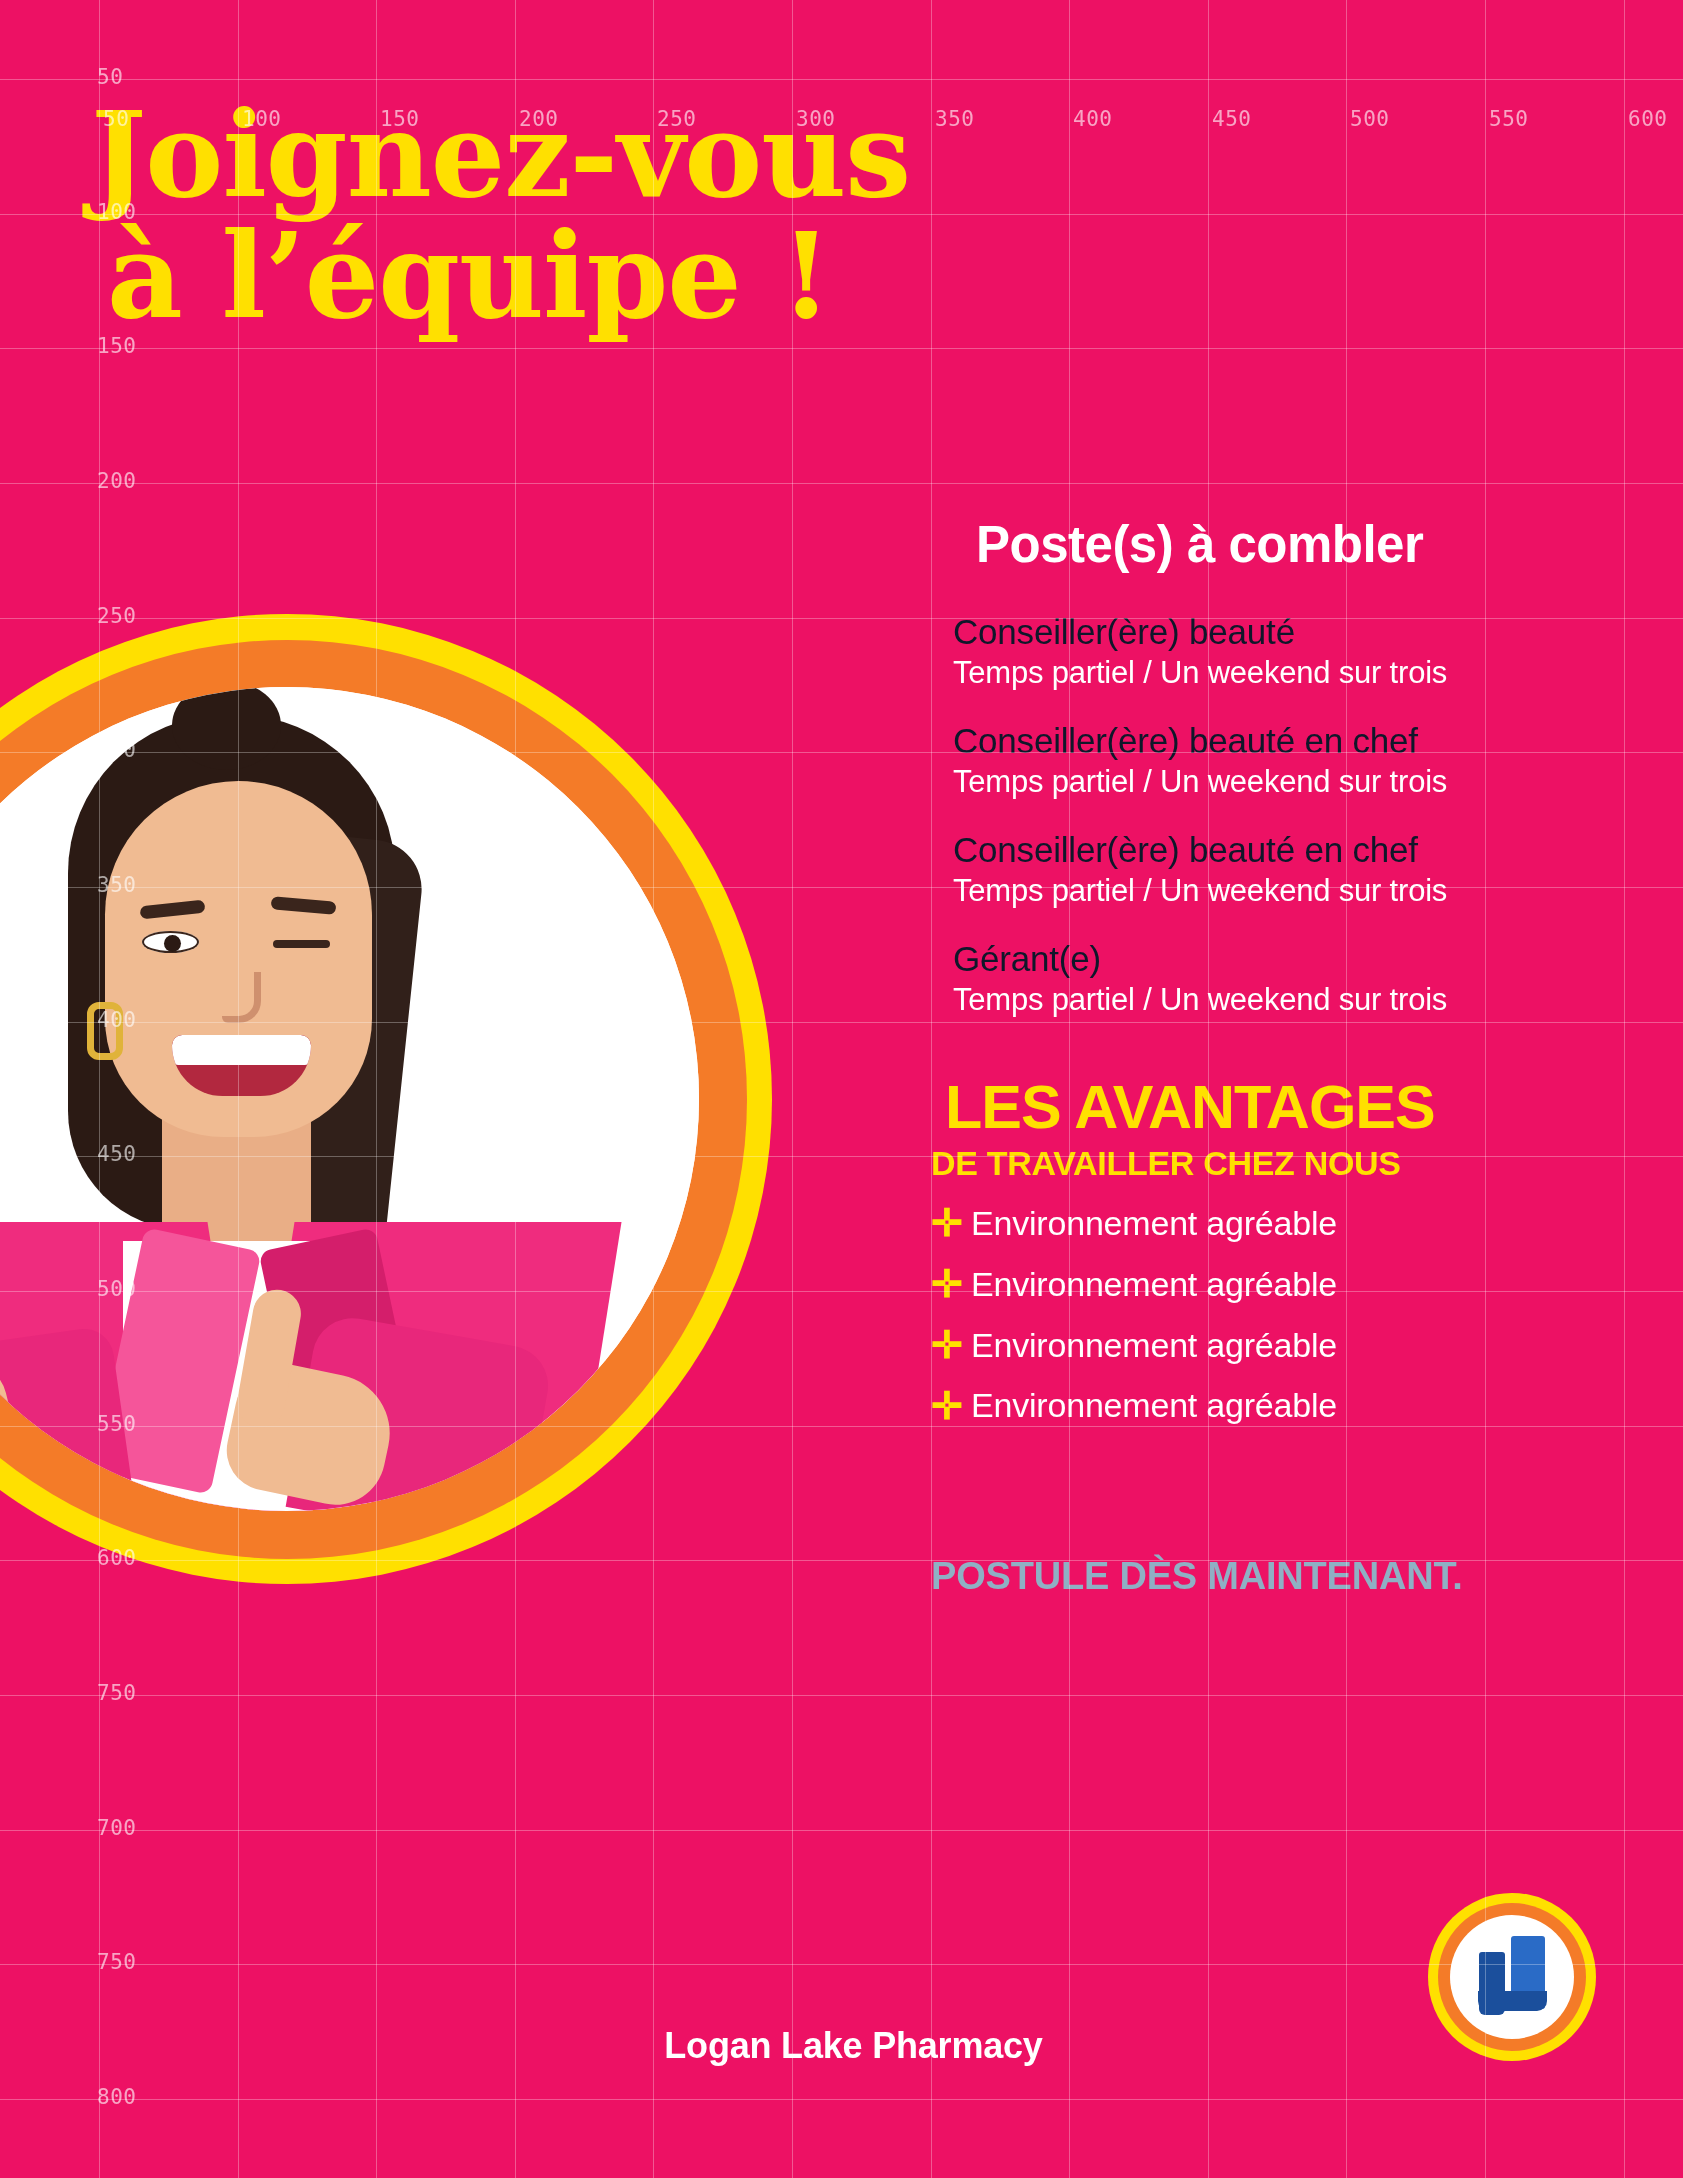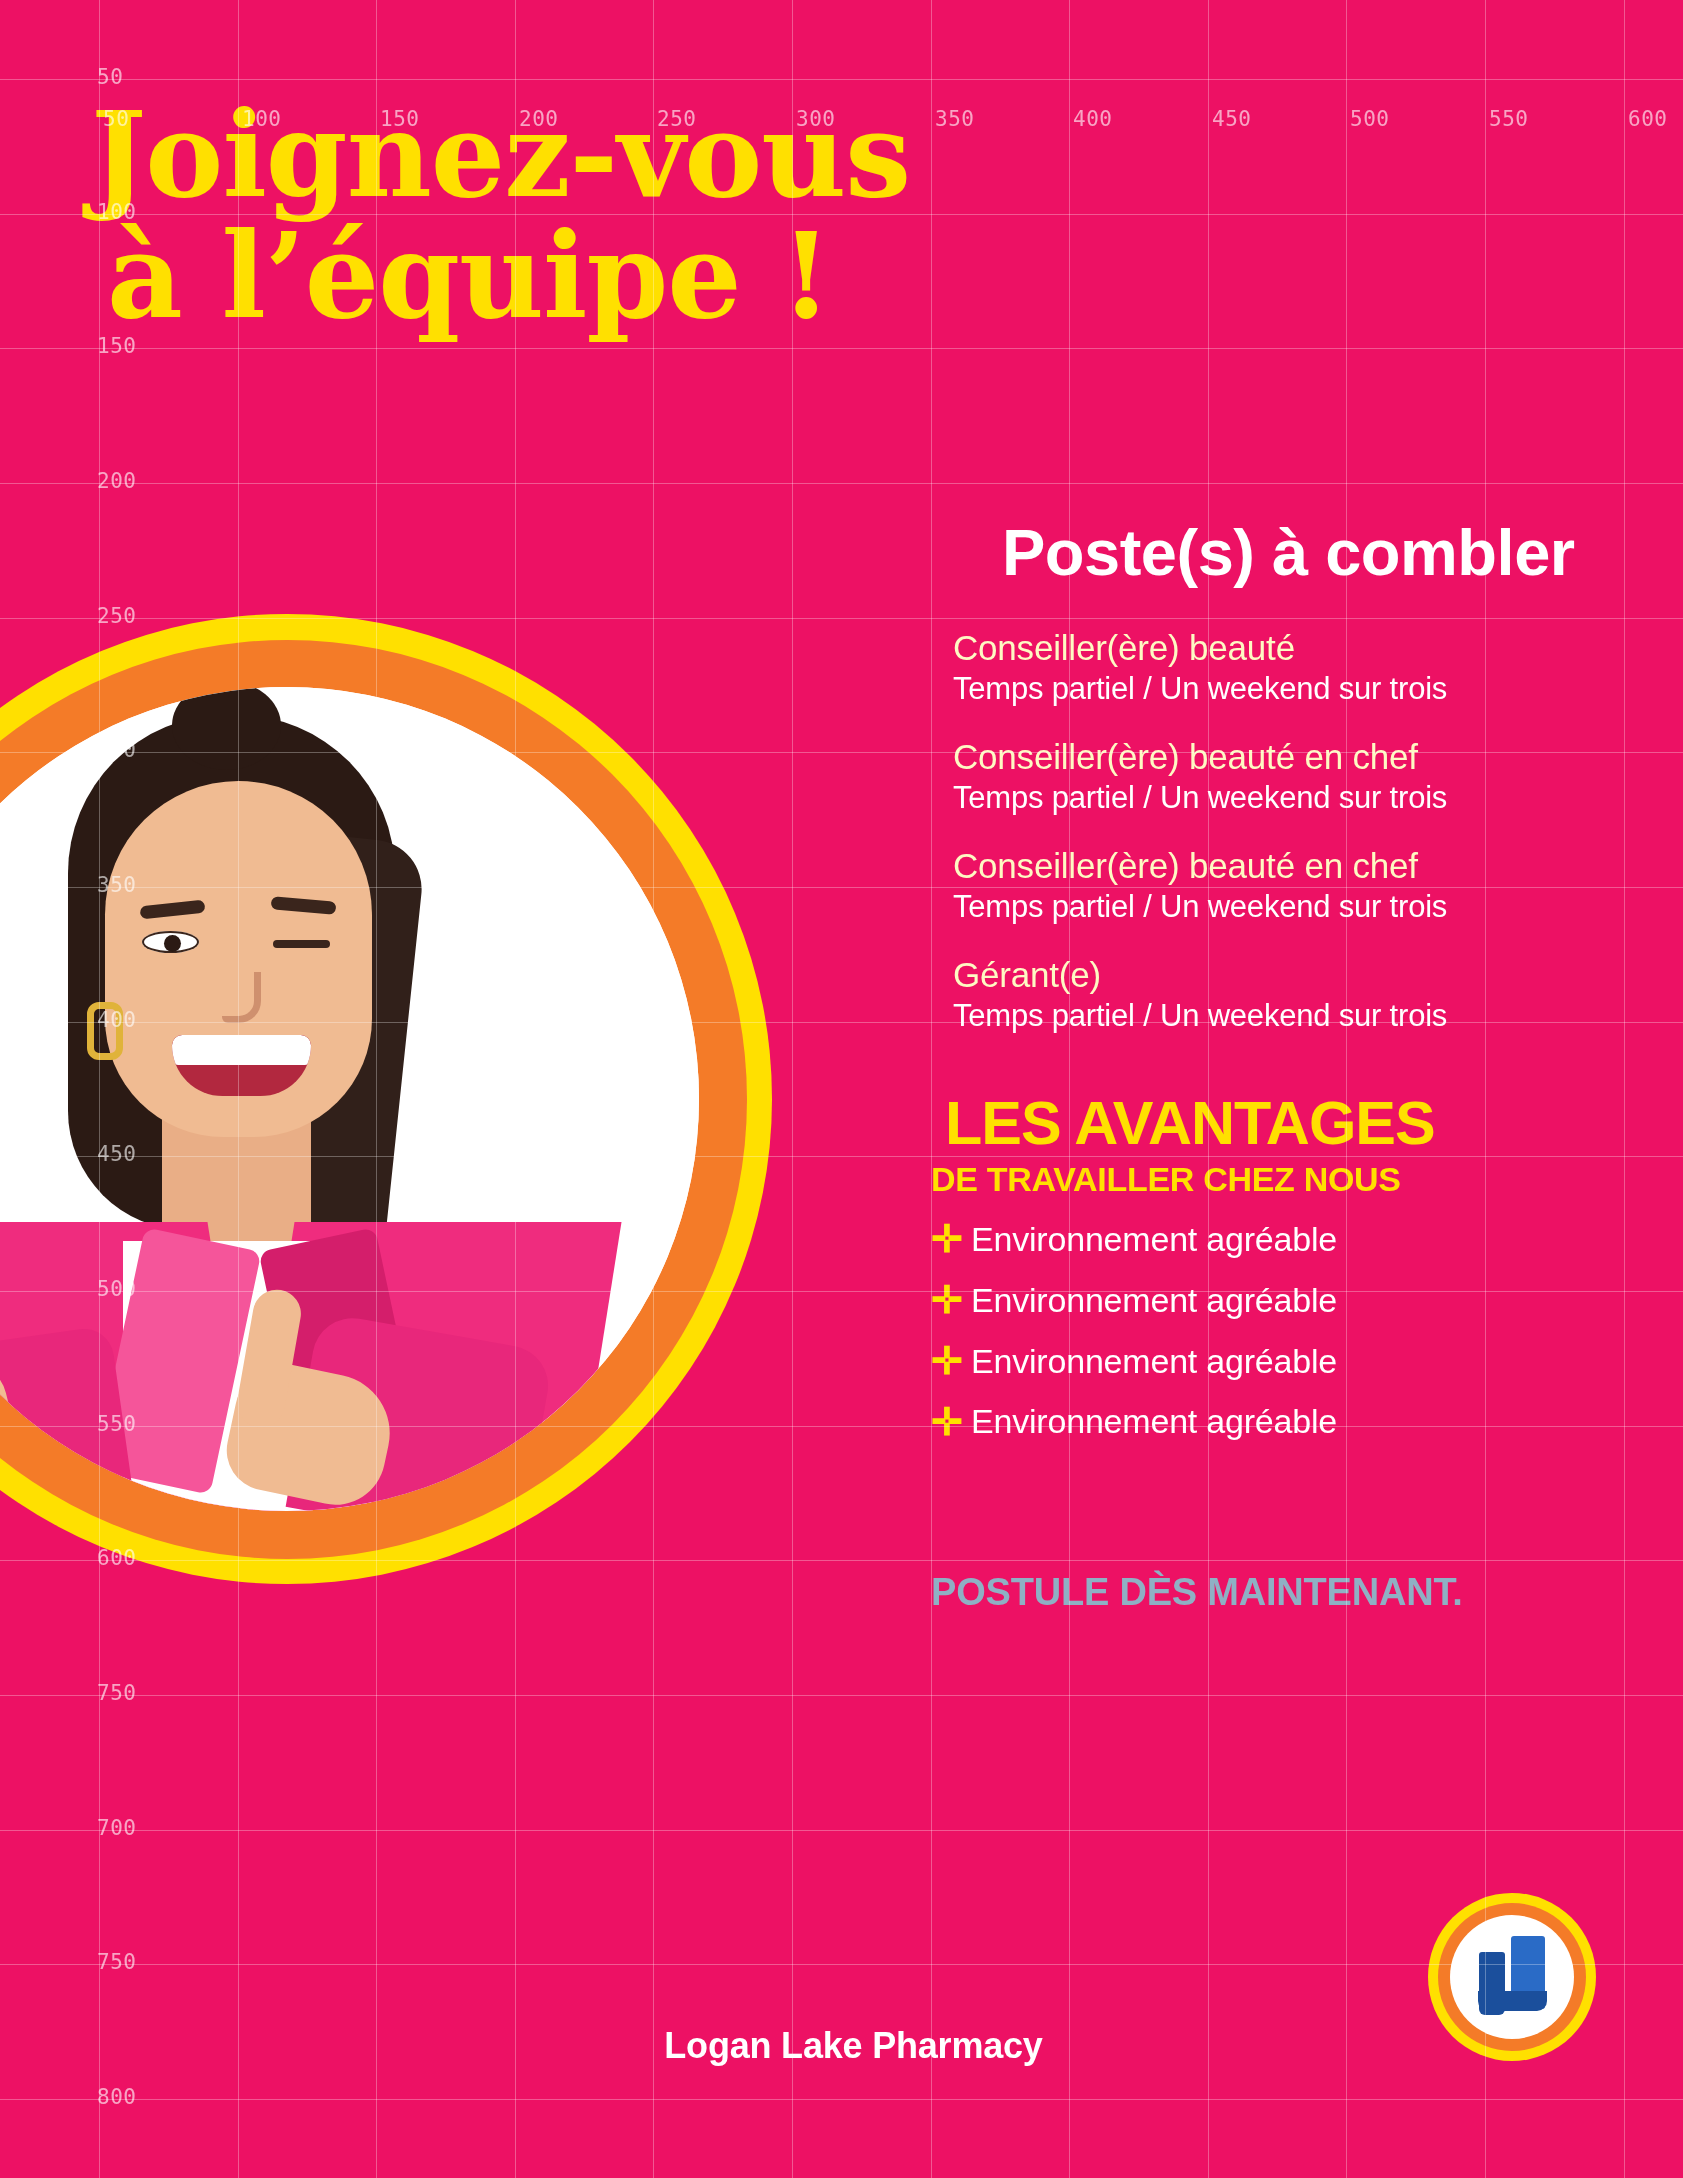--- a/index.html
+++ b/index.html
@@ -291,29 +291,29 @@
     position: absolute;
     left: 921px;
     top: 515px;
     width: 713px;
     z-index: 20;
   }
   #positions-title {
     font-family: "Liberation Sans", sans-serif;
     font-weight: bold;
     color: #FFFFFF;
-    font-size: 65px;
+    font-size: 51px;
     letter-spacing: -0.5px;
-    margin: 0 0 38px 81px;
+    margin: 0 0 38px 55px;
   }
   .job {
     margin: 0 0 28px 32px;
   }
   .job-title {
-    color: #fef9c3;
+    color: #0f172a;
     font-size: 35px;
     line-height: 1.15;
     font-weight: normal;
     letter-spacing: -0.2px;
   }
   .job-sub {
     color: #FFFFFF;
     font-size: 31px;
     line-height: 1.25;
     letter-spacing: -0.2px;

